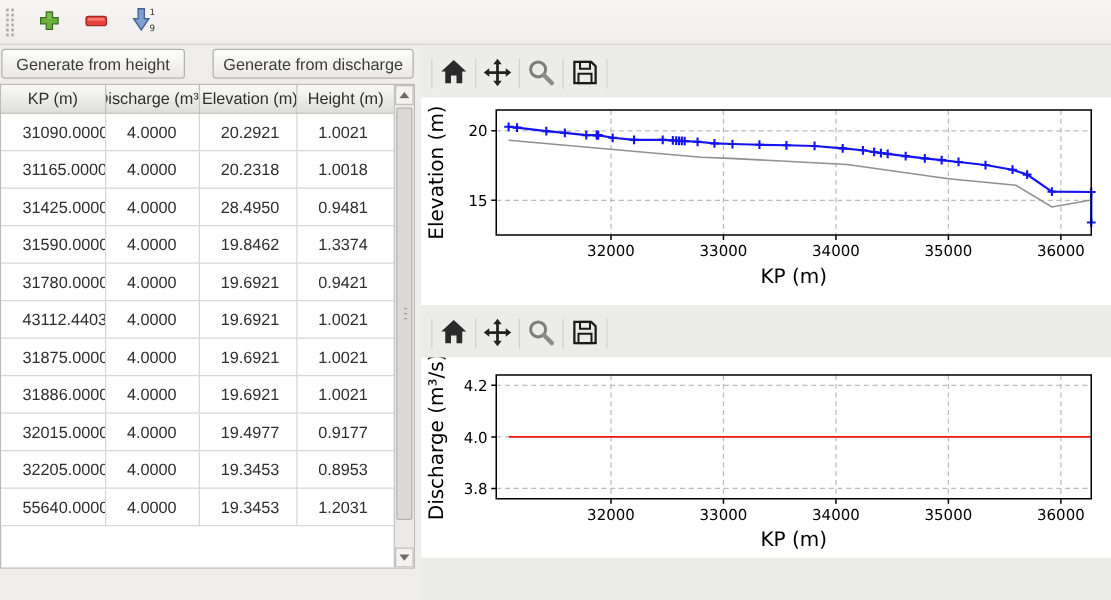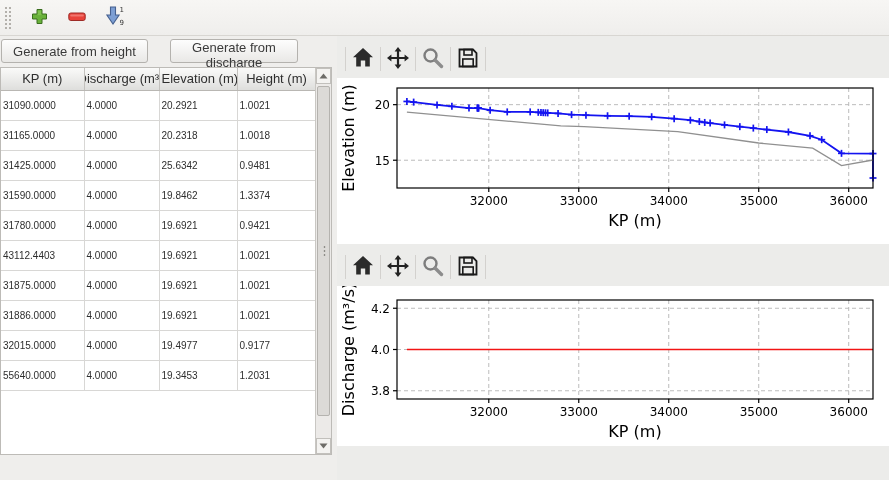--- a/index.html
+++ b/index.html
@@ -17,31 +17,31 @@
           background-size:4px 4px; }
   .tbtn { border:none; background:transparent; width:34px; height:30px; margin-right:4px;
           display:flex; align-items:center; justify-content:center; cursor:pointer; }
 
   
   .btnrow { position:absolute; left:0; top:37px; width:337px; height:28px; }
   .gbtn { position:absolute; top:2px; height:24px; border:1px solid #b4b2ae; border-radius:3px;
           background:linear-gradient(#fdfdfd,#e9e8e6); font-family:inherit; font-size:13px;
           color:#3a3a3a; cursor:pointer; }
   #btn-height { left:1px; width:147px; }
-  #btn-discharge { left:170px; width:128px; }
+  #btn-discharge { left:170px; width:161px; }
 
   
   .tablewrap { position:absolute; left:0; top:67px; width:332px; height:388px;
                background:#fff; border:1px solid #bdbbb7; }
   table { border-collapse:collapse; table-layout:fixed; width:315px; }
   th { height:22px; font-weight:normal; text-align:center; font-size:13px; color:#2e2e2e;
        background:linear-gradient(#fafaf9,#dededc); border-right:1px solid #c3c1bd;
        border-bottom:1px solid #b9b7b3; overflow:hidden; white-space:nowrap; padding:0 2px; }
   th.clip-left { text-indent:-7px; padding:0; }
-  td { height:30px; font-size:10px; padding-left:2px; border-right:1px solid #d8d7d5;
+  td { height:30px; font-size:13px; padding-left:17px; border-right:1px solid #d8d7d5;
        border-bottom:1px solid #d8d7d5; background:#fff; white-space:nowrap; overflow:hidden; }
   col.c1{width:83px} col.c2{width:75px} col.c3{width:78px} col.c4{width:79px}
 
   
   .vscroll { position:absolute; right:0; top:0; width:16px; height:386px; background:#eceae8;
              border-left:1px solid #c9c7c3; }
   .sbtn { position:absolute; left:0; width:15px; height:16px; background:#f4f3f1;
           border:1px solid #c2c0bc; display:flex; align-items:center; justify-content:center; }
   .sbtn.up { top:0; } .sbtn.down { bottom:0; }
   .sthumb { position:absolute; left:1px; top:18px; width:13px; height:330px; background:#dcdad7;
@@ -123,21 +123,21 @@
           </tr>
           <tr>
             <td>31165.0000</td>
             <td>4.0000</td>
             <td>20.2318</td>
             <td>1.0018</td>
           </tr>
           <tr>
             <td>31425.0000</td>
             <td>4.0000</td>
-            <td>25.6342</td>
+            <td>28.4950</td>
             <td>0.9481</td>
           </tr>
           <tr>
             <td>31590.0000</td>
             <td>4.0000</td>
             <td>19.8462</td>
             <td>1.3374</td>
           </tr>
           <tr>
             <td>31780.0000</td>
@@ -161,20 +161,26 @@
             <td>31886.0000</td>
             <td>4.0000</td>
             <td>19.6921</td>
             <td>1.0021</td>
           </tr>
           <tr>
             <td>32015.0000</td>
             <td>4.0000</td>
             <td>19.4977</td>
             <td>0.9177</td>
+          </tr>
+          <tr>
+            <td>32205.0000</td>
+            <td>4.0000</td>
+            <td>19.3453</td>
+            <td>0.8953</td>
           </tr>
           <tr>
             <td>55640.0000</td>
             <td>4.0000</td>
             <td>19.3453</td>
             <td>1.2031</td>
           </tr>
         </tbody>
     </table>
     <div class="vscroll">

